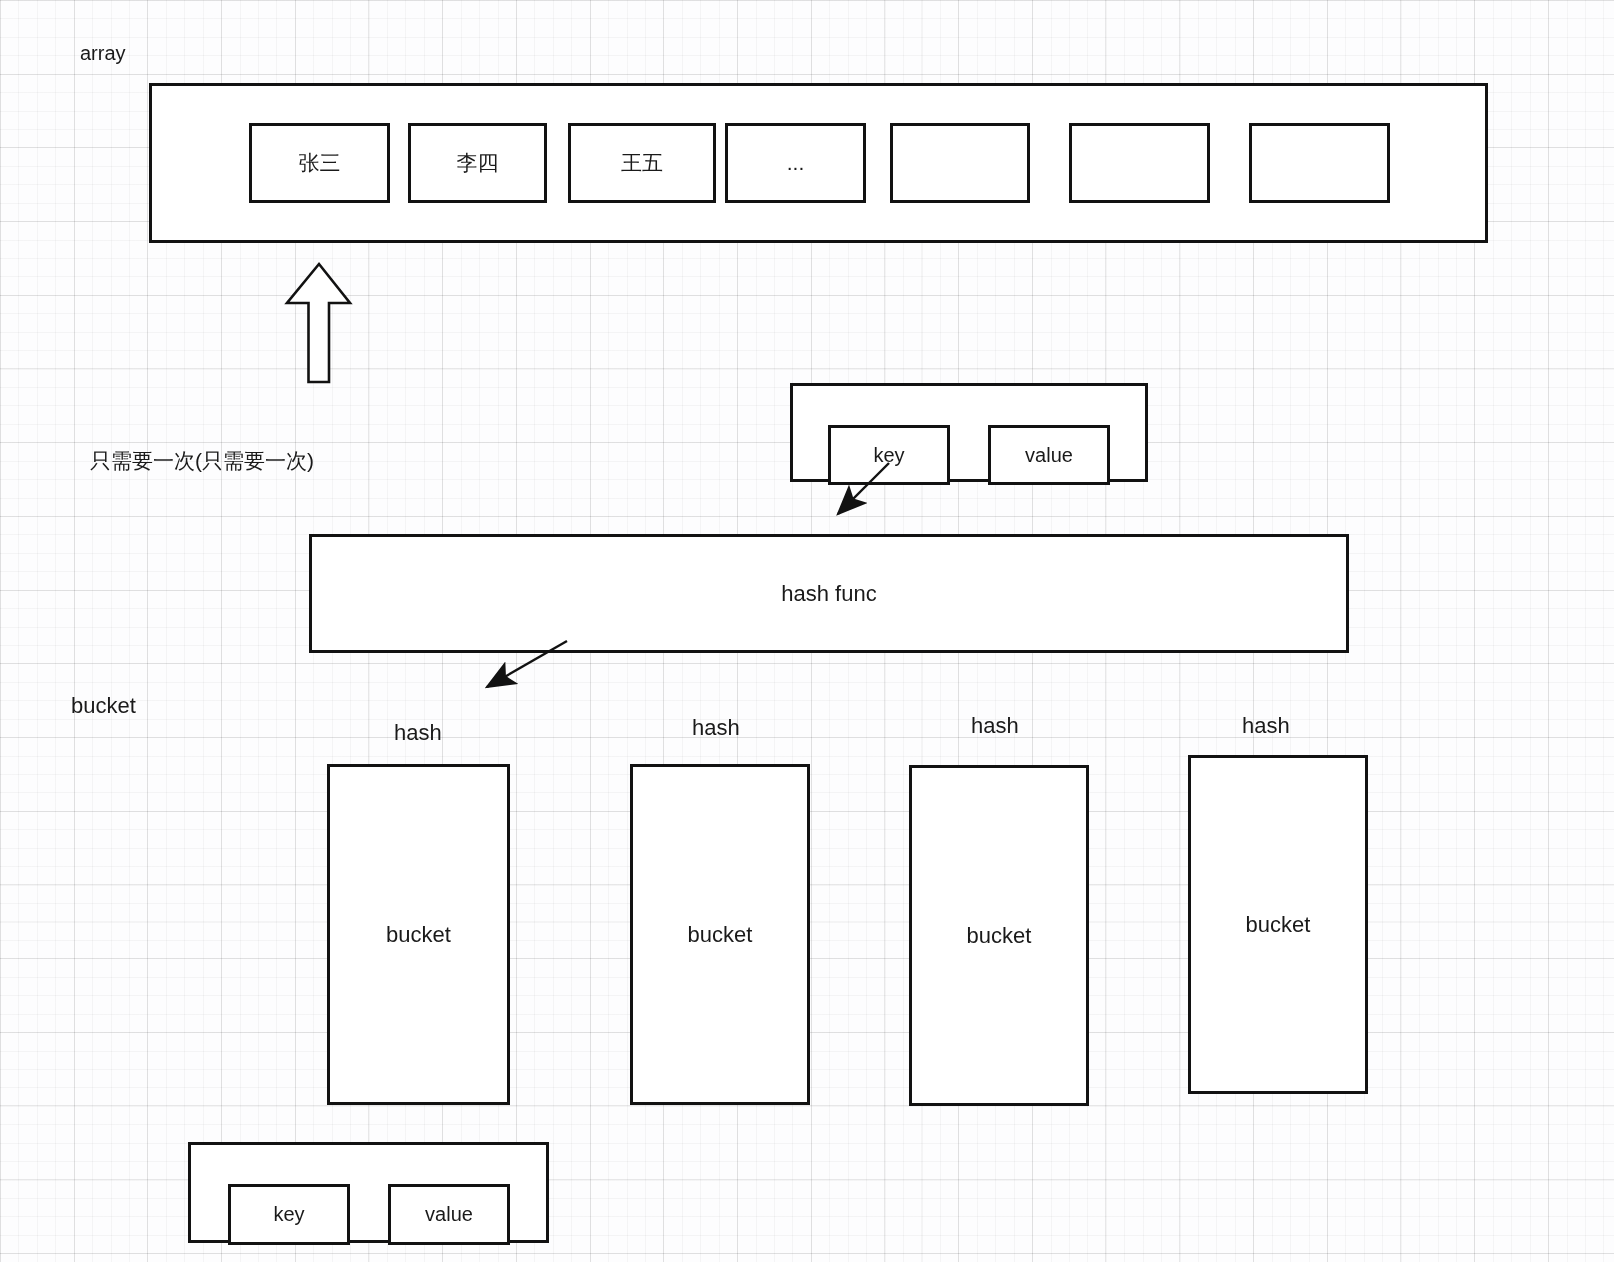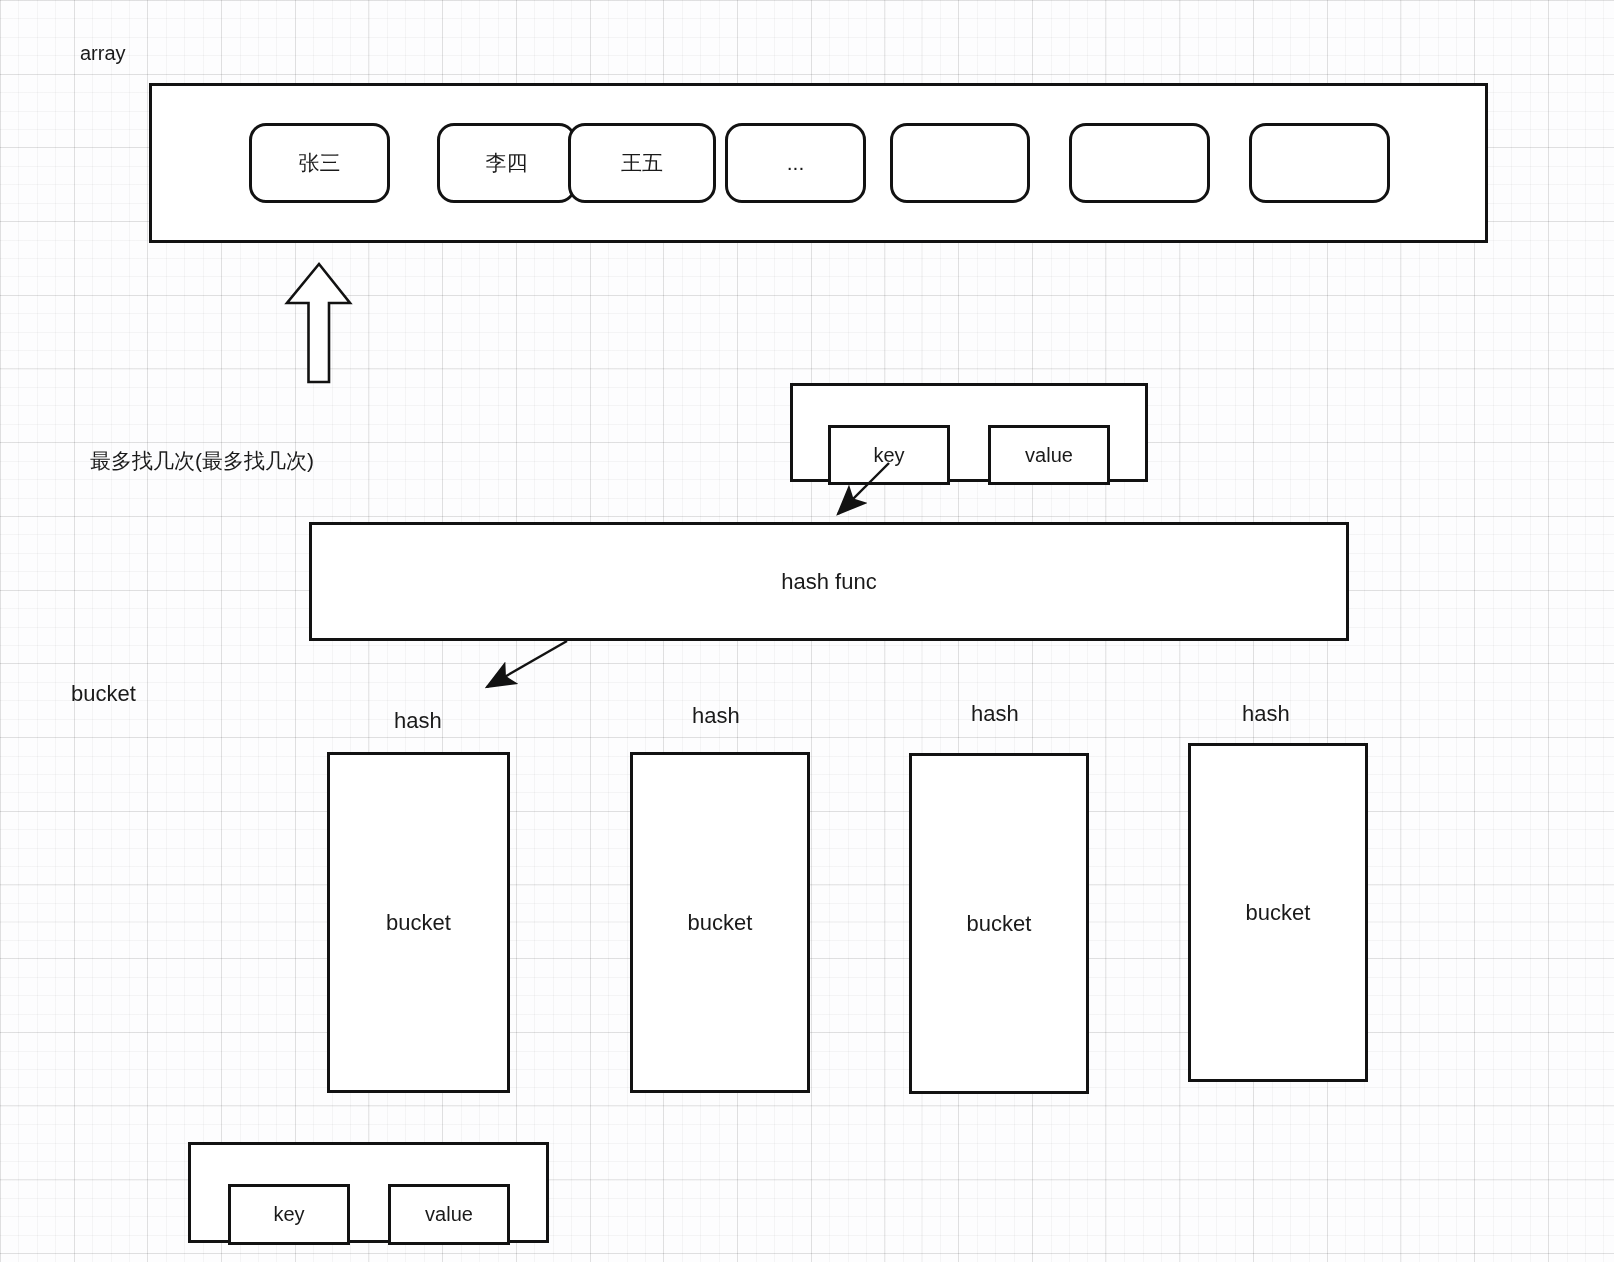--- a/index.html
+++ b/index.html
@@ -21,45 +21,45 @@
     box-sizing:border-box;
     border:3px solid #121212;
     background:#ffffff;
   }
   .center {
     display:flex; align-items:center; justify-content:center;
     text-align:center;
   }
   .float-label { position:absolute; white-space:nowrap; }
   .fs20 { font-size:20px;margin-top:22px; }
-  .fs21 { font-size:21px;border-radius:17px; }
-  .fs22 { font-size:22px; }
+  .fs21 { font-size:21px; }
+  .fs22 { font-size:22px;margin-top:12px; }
   #arrow-layer {
     position:absolute; left:0; top:0; width:1614px; height:1262px;
     pointer-events:none;
   }
 </style>
 </head>
 <body>
 
 <div id="canvas">
 
   <div class="float-label fs20" style="left:80px; top:20px;">array</div>
 
   <div class="box" style="left:149px; top:83px; width:1339px; height:160px;"></div>
 
   <div class="box center fs21" style="left:249px;  top:123px; width:141px; height:80px;">张三</div>
-  <div class="box center fs21" style="left:408px;  top:123px; width:139px; height:80px;margin-left:29px;">李四</div>
+  <div class="box center fs21" style="left:408px;  top:123px; width:139px; height:80px;">李四</div>
   <div class="box center fs21" style="left:568px;  top:123px; width:148px; height:80px;">王五</div>
   <div class="box center fs21" style="left:725px;  top:123px; width:141px; height:80px;">...</div>
   <div class="box center fs21" style="left:890px;  top:123px; width:140px; height:80px;"></div>
   <div class="box center fs21" style="left:1069px; top:123px; width:141px; height:80px;"></div>
   <div class="box center fs21" style="left:1249px; top:123px; width:141px; height:80px;"></div>
 
-  <div class="float-label fs21" style="left:90px; top:447px;">最多找几次(最多找几次)</div>
+  <div class="float-label fs21" style="left:90px; top:447px;">只需要一次(只需要一次)</div>
 
   <div class="box" style="left:790px; top:383px; width:358px; height:99px;"></div>
   <div class="box center fs20" style="left:828px; top:403px; width:122px; height:60px;">key</div>
   <div class="box center fs20" style="left:988px; top:403px; width:122px; height:60px;">value</div>
 
   <div class="box center fs22" style="left:309px; top:522px; width:1040px; height:119px;">hash func</div>
 
   <div class="float-label fs22" style="left:71px; top:681px;">bucket</div>
 
   <div class="float-label fs22" style="left:394px;  top:708px;">hash</div>

